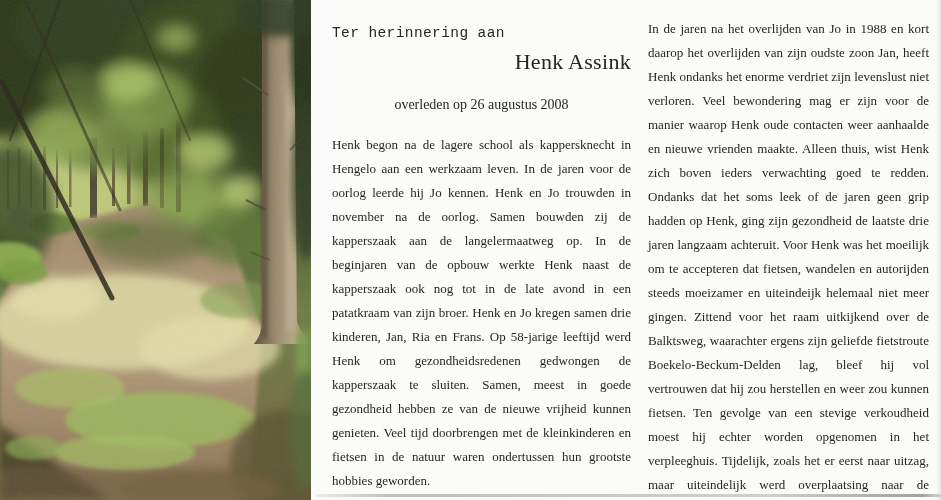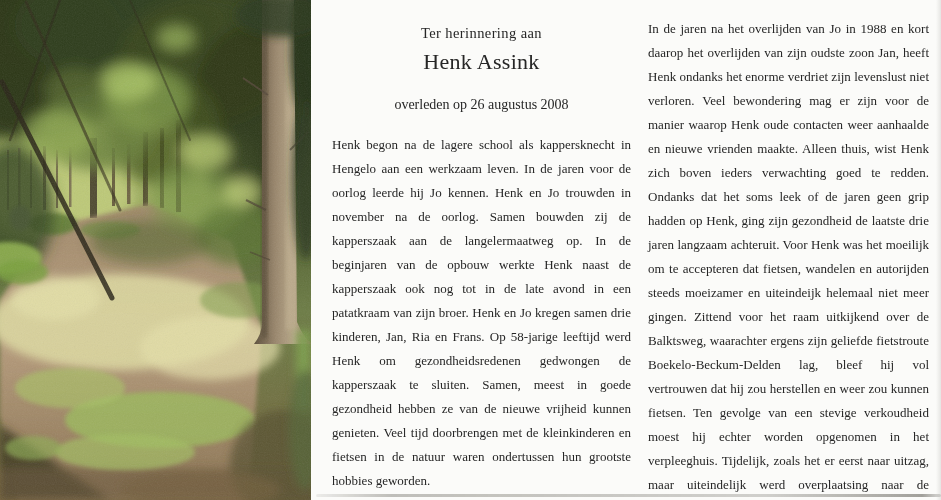--- a/index.html
+++ b/index.html
@@ -13,25 +13,25 @@
   }
   .photo-wrap{
     position:absolute;left:0;top:0;width:311px;height:500px;overflow:hidden;
   }
   .photo-wrap svg{display:block;}
   .card-text{position:absolute;top:0;left:0;width:941px;height:500px;}
   .col-mid{position:absolute;left:332px;top:0;width:299px;}
   .col-right{position:absolute;left:648px;top:0;width:281px;}
   .dedication{
     position:absolute;left:0;top:25px;width:100%;
-    text-align:center;font-size:14.5px;letter-spacing:.4px;
+    text-align:left;font-size:14.5px;letter-spacing:.4px;font-family:Liberation Mono, monospace;
   }
   .deceased-name{
     position:absolute;left:0;top:49px;width:100%;
-    text-align:center;font-size:22px;font-weight:normal;margin:0;letter-spacing:.3px;
+    text-align:right;font-size:22px;font-weight:normal;margin:0;letter-spacing:.3px;
   }
   .dates{
     position:absolute;left:0;top:95px;width:100%;
     text-align:center;font-size:14px;line-height:19.5px;
   }
   .body-copy{
     font-size:13px;line-height:24px;text-align:justify;
   }
   .col-mid .body-copy{position:absolute;left:0;top:133px;width:299px;}
   .col-right .body-copy{position:absolute;left:0;top:17px;width:281px;}

